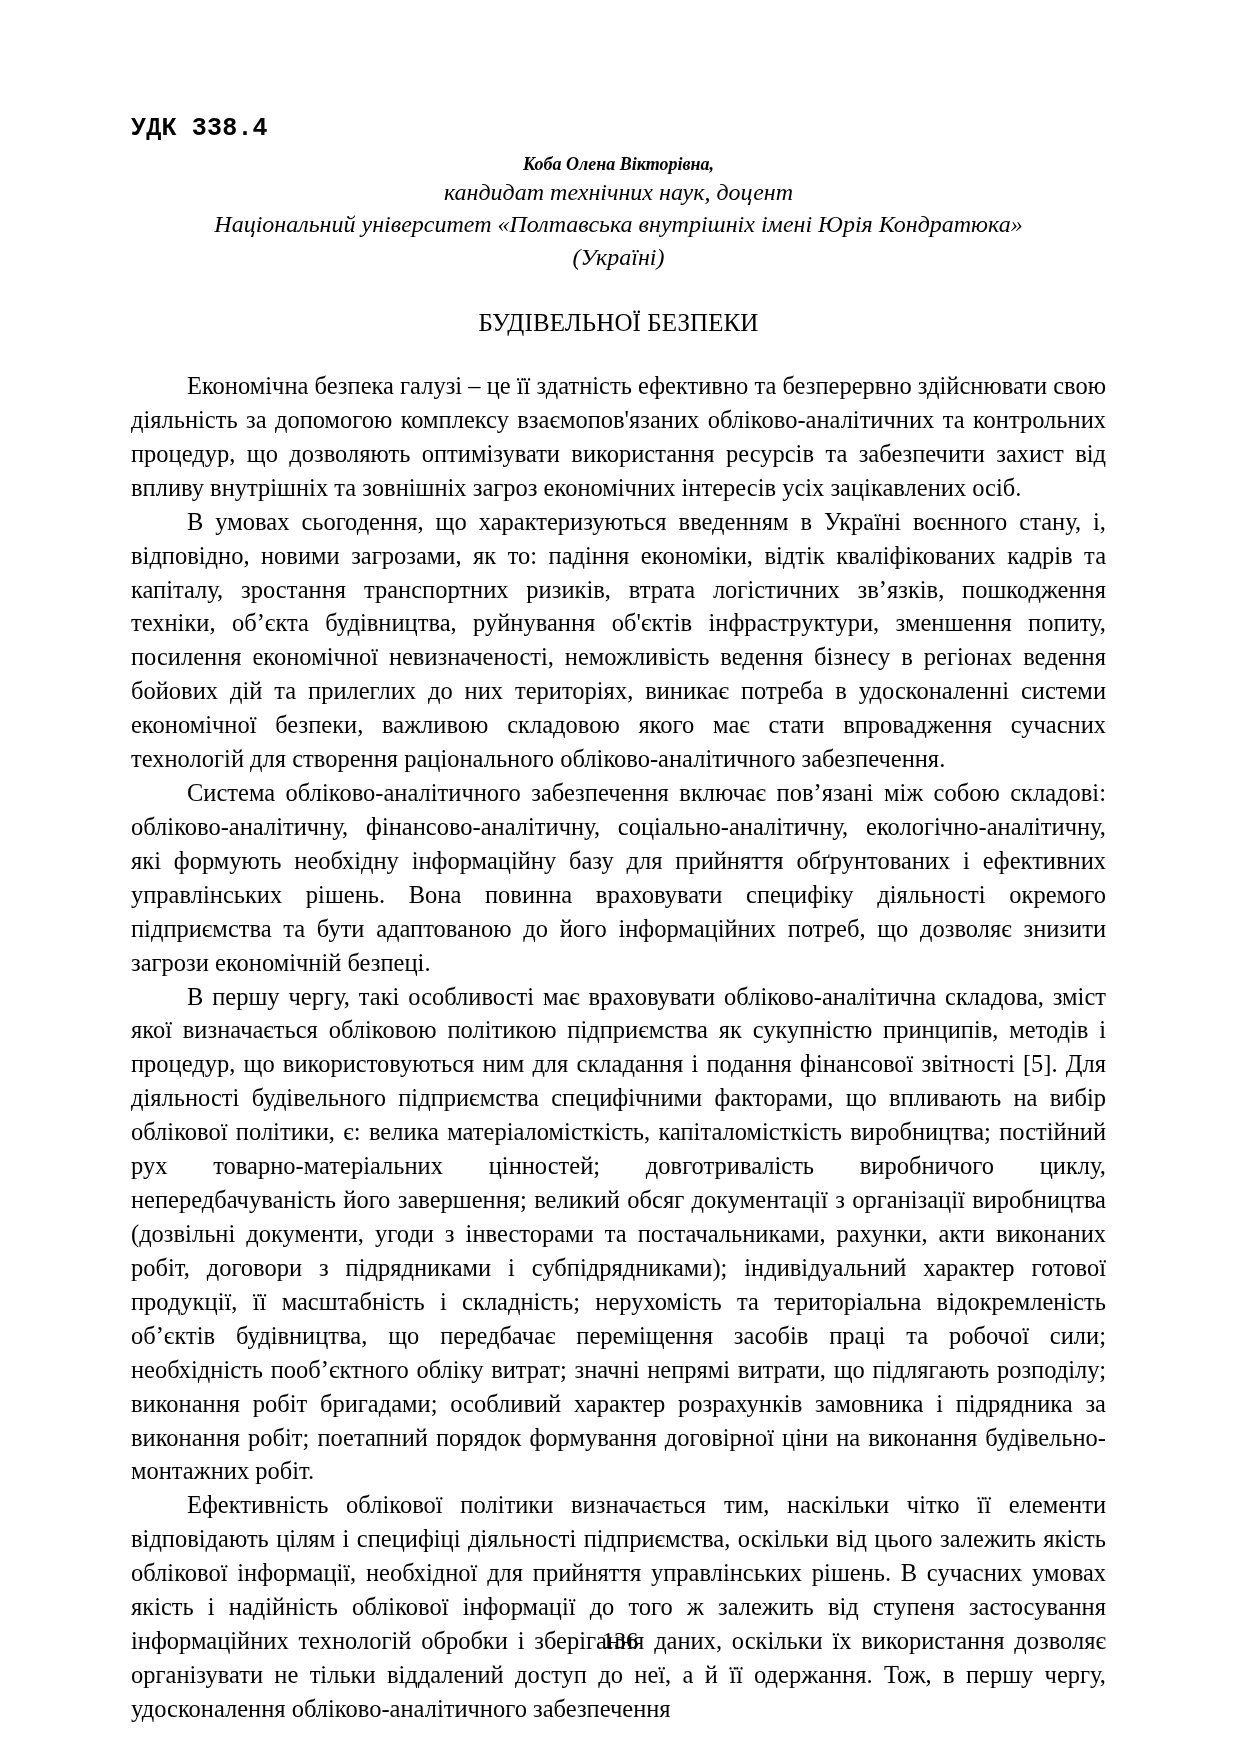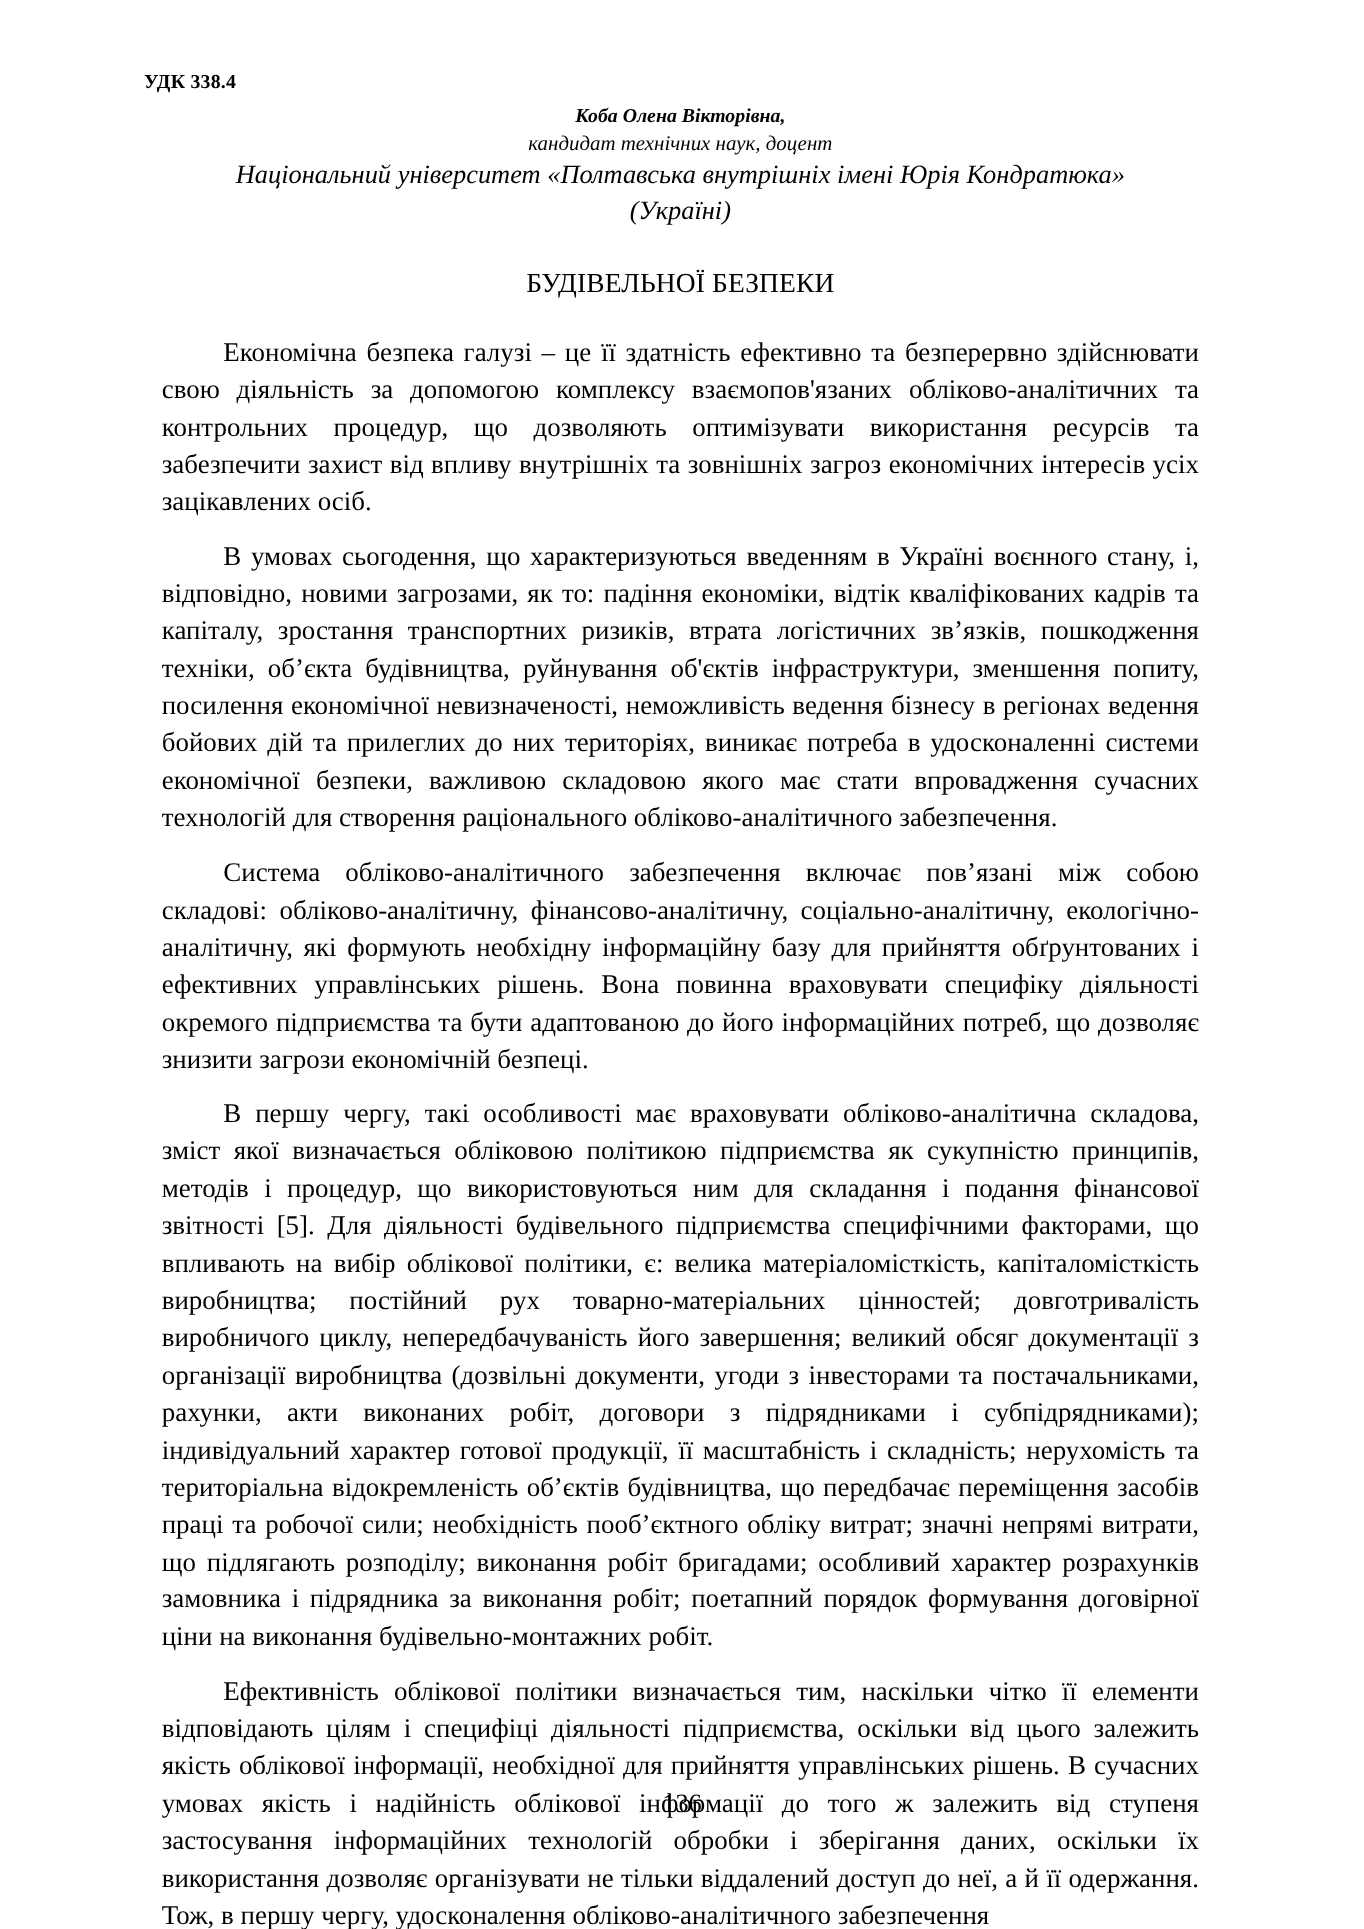--- a/index.html
+++ b/index.html
@@ -23,43 +23,44 @@
 
   .content {
     position: absolute;
     left: 131px;
     top: 0;
     width: 975px;   
   }
 
   
   .udc {
-    margin-top: 64px;
-    font-size: 18px;
+    margin-top: 114px;
+    font-size: 25px;
     font-weight: bold;
     line-height: 1.18;
     text-align: left;
     letter-spacing: 0.2px;
+    font-family: Liberation Mono, monospace;
   }
 
   
   .author-block {
     text-align: center;
     font-style: italic;
     line-height: 1.33;
     margin-top: 8px;
   }
   .author-name {
     font-size: 18px;
     font-weight: bold;
     font-style: italic;
     line-height: 1.35;
   }
   .author-degree {
-    font-size: 19px;
+    font-size: 24px;
     font-style: italic;
     line-height: 1.35;
   }
   .author-affiliation {
     font-size: 24px;
     font-style: italic;
     line-height: 1.35;
   }
   .author-country {
     font-size: 24px;
@@ -76,21 +77,21 @@
     line-height: 1.28;
     letter-spacing: 0.1px;
   }
   .article-title .tline { display: block; }
 
   
   .body-text {
     margin-top: 30px;
   }
   .body-text p {
-    margin: 16px;
+    margin: 0;
     font-size: 24.5px;
     line-height: 1.385;
     text-align: justify;
     text-indent: 56px;
     text-justify: inter-word;
     hyphens: none;
   }
 
   
   .page-number {

